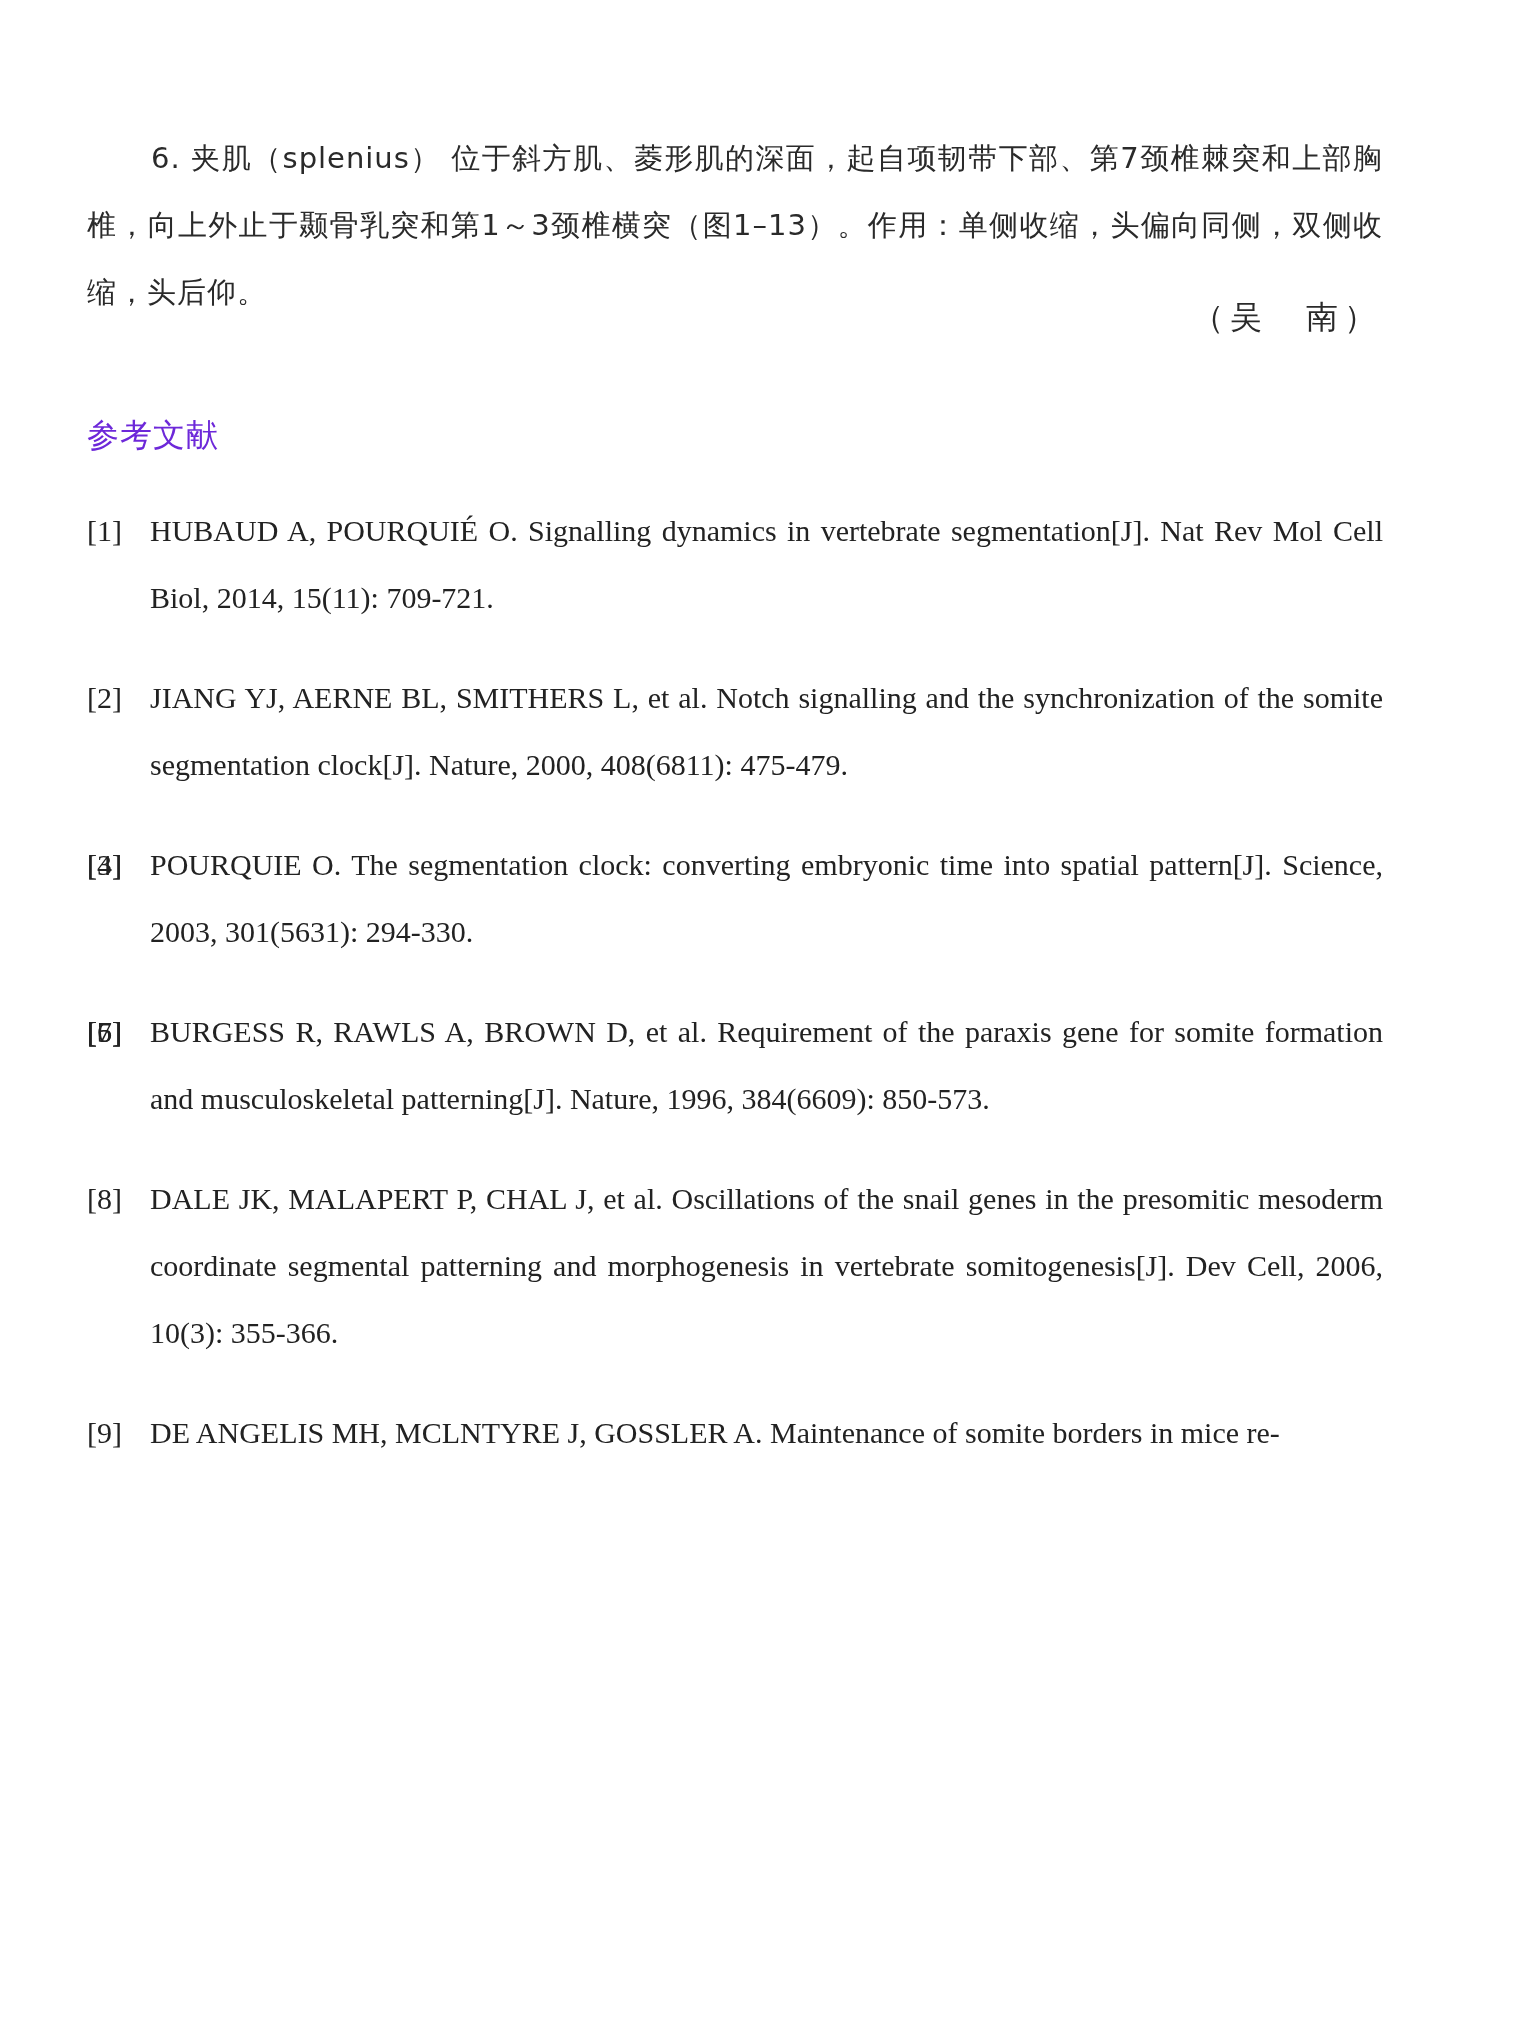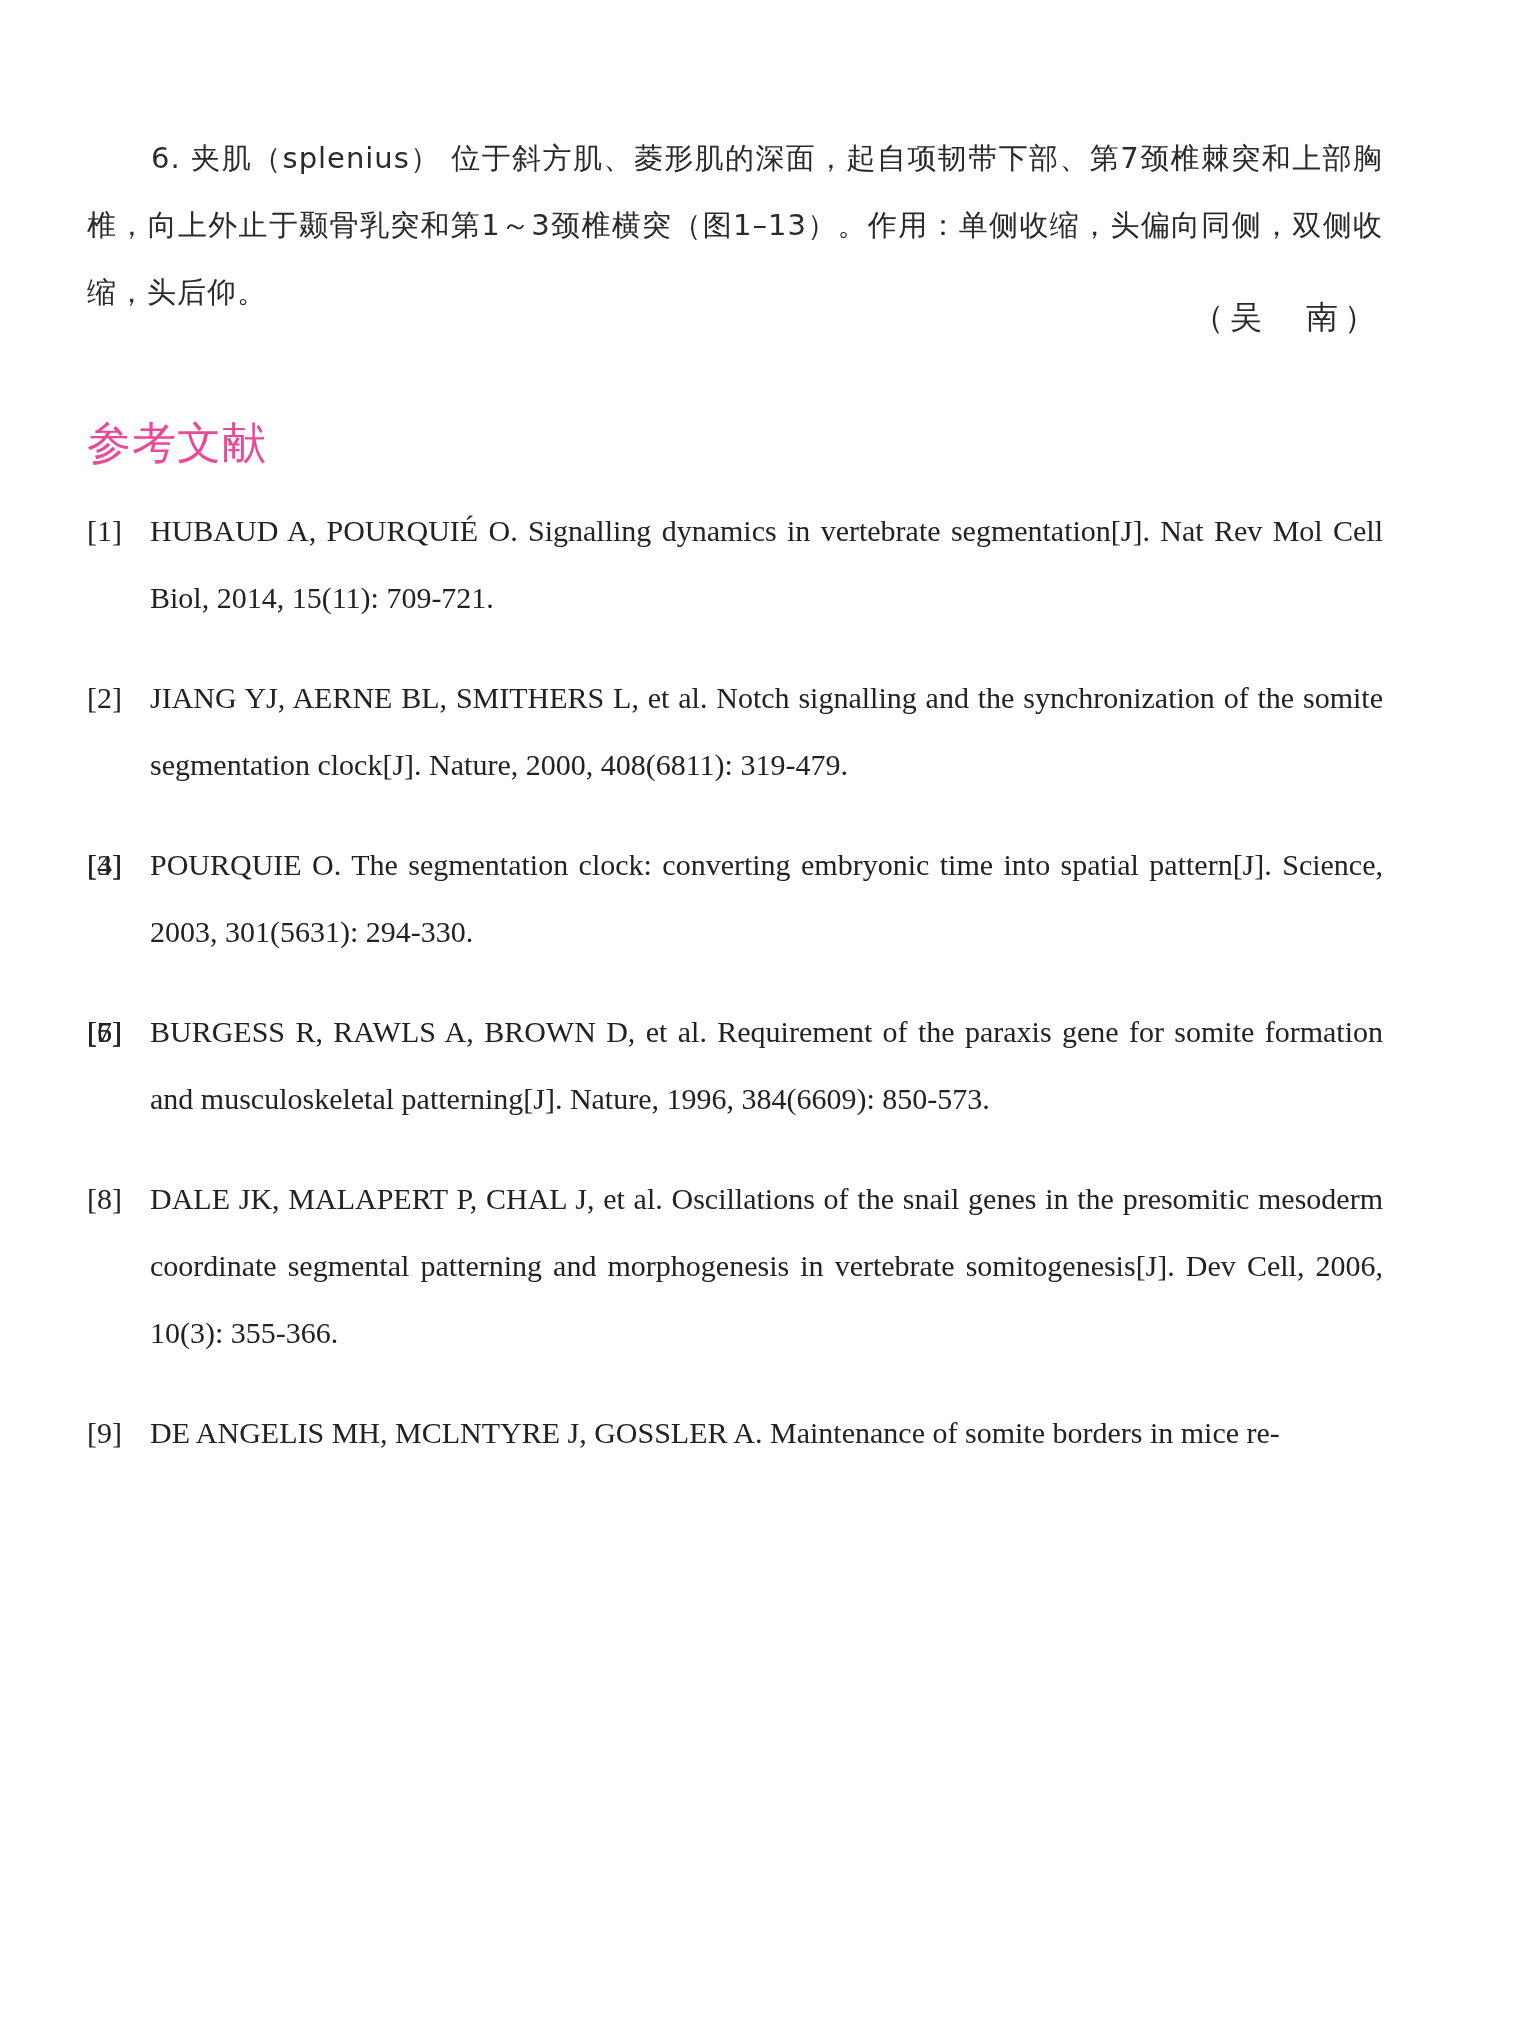--- a/index.html
+++ b/index.html
@@ -9,21 +9,21 @@
     position: absolute; left: 87px; width: 1296px; top: 96px;
     font-family: "DejaVu Sans", sans-serif; font-size: 29px; line-height: 67px;
     color: #2a2a2a; text-align: justify; text-indent: 64px; letter-spacing: 1px;
   }
   .author {
     position: absolute; right: 154px; top: 296px;
     font-family: "DejaVu Serif", serif; font-size: 32px; color: #2a2a2a; letter-spacing: 6px;
   }
   .refs-title {
     position: absolute; left: 87px; top: 414px;
-    font-family: "DejaVu Serif", serif; font-size: 44px; color: #ec4899; letter-spacing: 1px;
+    font-family: "DejaVu Serif", serif; font-size: 32px; color: #6d28d9; letter-spacing: 1px;
   }
   .refs { position: absolute; left: 87px; top: 497px; width: 1296px; }
   .ref {
     position: relative; padding-left: 63px; margin-bottom: 33px;
     font-family: "Liberation Serif", serif; font-size: 30px; line-height: 67px;
     color: #222222; text-align: justify;
   }
   .ref-num { position: absolute; left: 0; top: 0; }
 </style>
 </head>
@@ -35,21 +35,21 @@
 
   <div class="refs-title">参考文献</div>
 
   <div class="refs">
     <div class="ref">
       <span class="ref-num">[1]</span>
       <span>HUBAUD A, POURQUIÉ O. Signalling dynamics in vertebrate segmentation[J]. Nat Rev Mol Cell Biol, 2014, 15(11): 709-721.</span>
     </div>
     <div class="ref">
       <span class="ref-num">[2]</span>
-      <span>JIANG YJ, AERNE BL, SMITHERS L, et al. Notch signalling and the synchronization of the somite segmentation clock[J]. Nature, 2000, 408(6811): 319-479.</span>
+      <span>JIANG YJ, AERNE BL, SMITHERS L, et al. Notch signalling and the synchronization of the somite segmentation clock[J]. Nature, 2000, 408(6811): 475-479.</span>
     </div>
     <div class="ref">
       <span class="ref-num">[3]</span>
     </div>
     <div class="ref">
       <span class="ref-num">[4]</span>
       <span>POURQUIE O. The segmentation clock: converting embryonic time into spatial pattern[J]. Science, 2003, 301(5631): 294-330.</span>
     </div>
     <div class="ref">
       <span class="ref-num">[5]</span>

